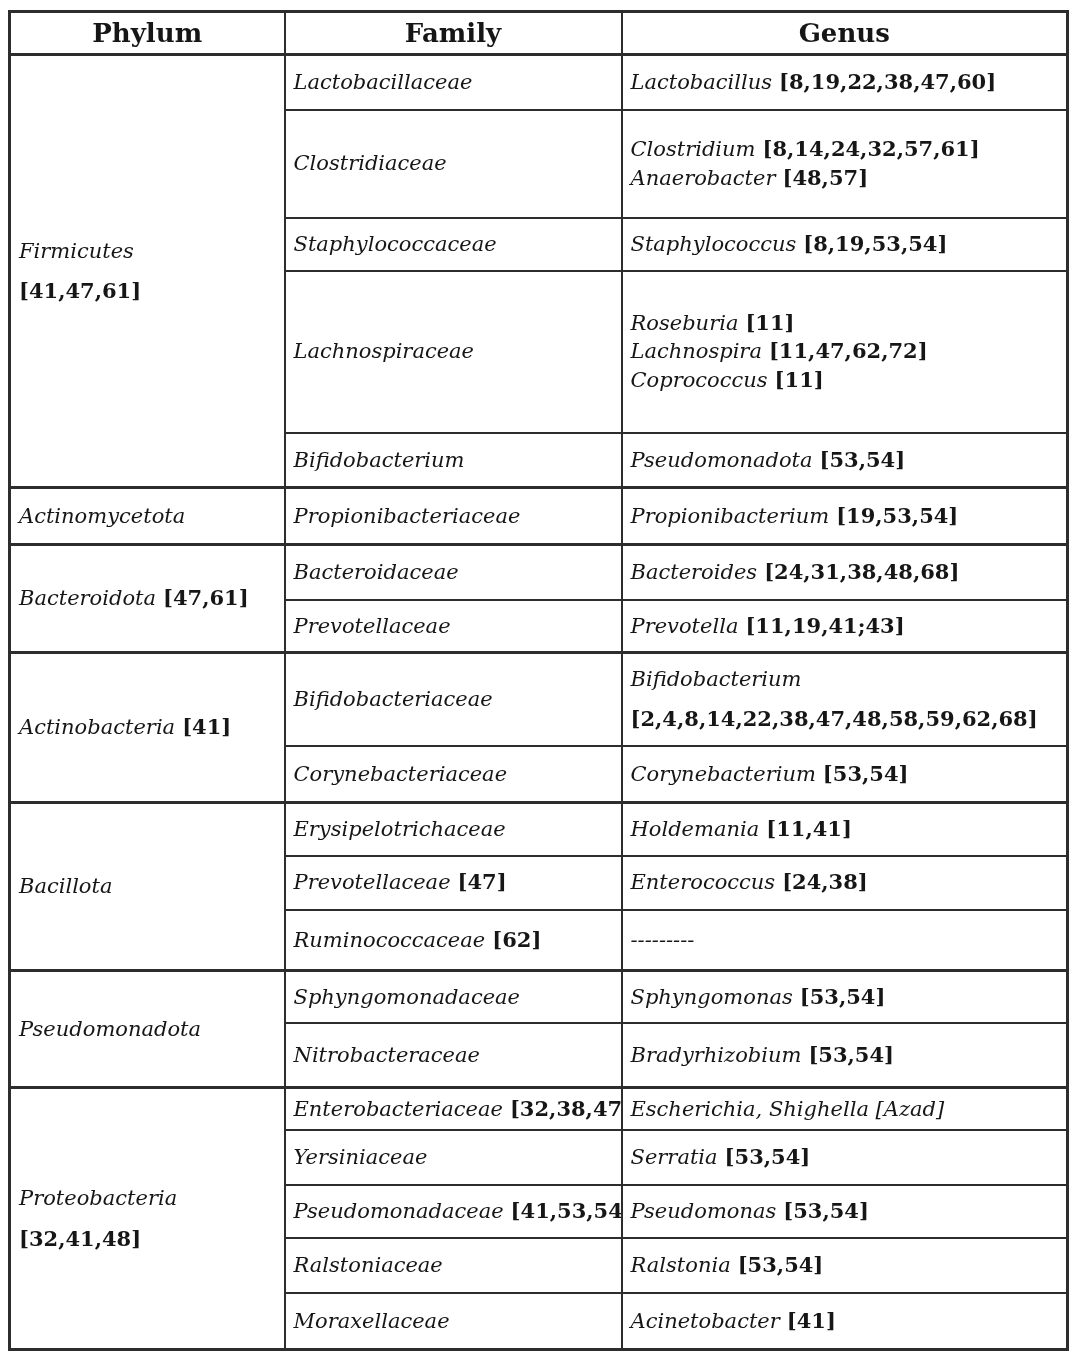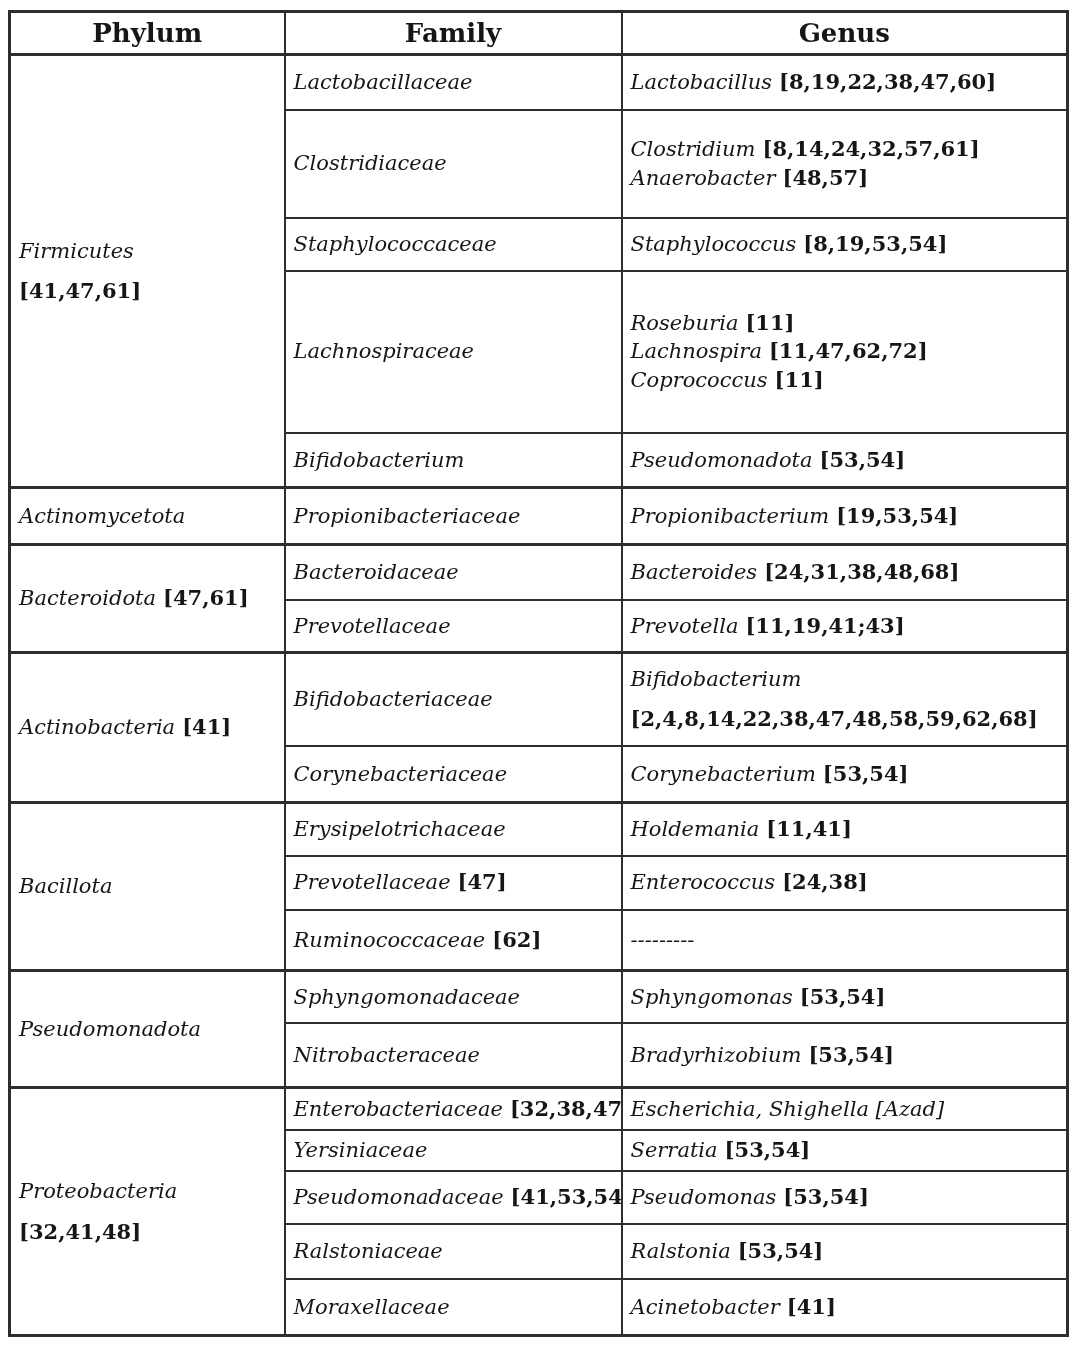--- a/index.html
+++ b/index.html
@@ -180,21 +180,21 @@
         </td>
   </tr>
 
   <tr class="group-start" style="height:42px">
     <td rowspan="5" class="stacked"><span class="taxon">Proteobacteria</span><span class="refs">[32,41,48]</span></td>
     <td><span class="taxon">Enterobacteriaceae</span><span class="refs">[32,38,47]</span></td>
     <td>
           <div class="genus-entry"><span class="taxon">Escherichia, Shighella [Azad]</span><span class="refs"></span></div>
         </td>
   </tr>
-  <tr style="height:41px">
+  <tr style="height:55px">
     <td><span class="taxon">Yersiniaceae</span><span class="refs"></span></td>
     <td>
           <div class="genus-entry"><span class="taxon">Serratia</span><span class="refs">[53,54]</span></div>
         </td>
   </tr>
   <tr style="height:53px">
     <td><span class="taxon">Pseudomonadaceae</span><span class="refs">[41,53,54]</span></td>
     <td>
           <div class="genus-entry"><span class="taxon">Pseudomonas</span><span class="refs">[53,54]</span></div>
         </td>

